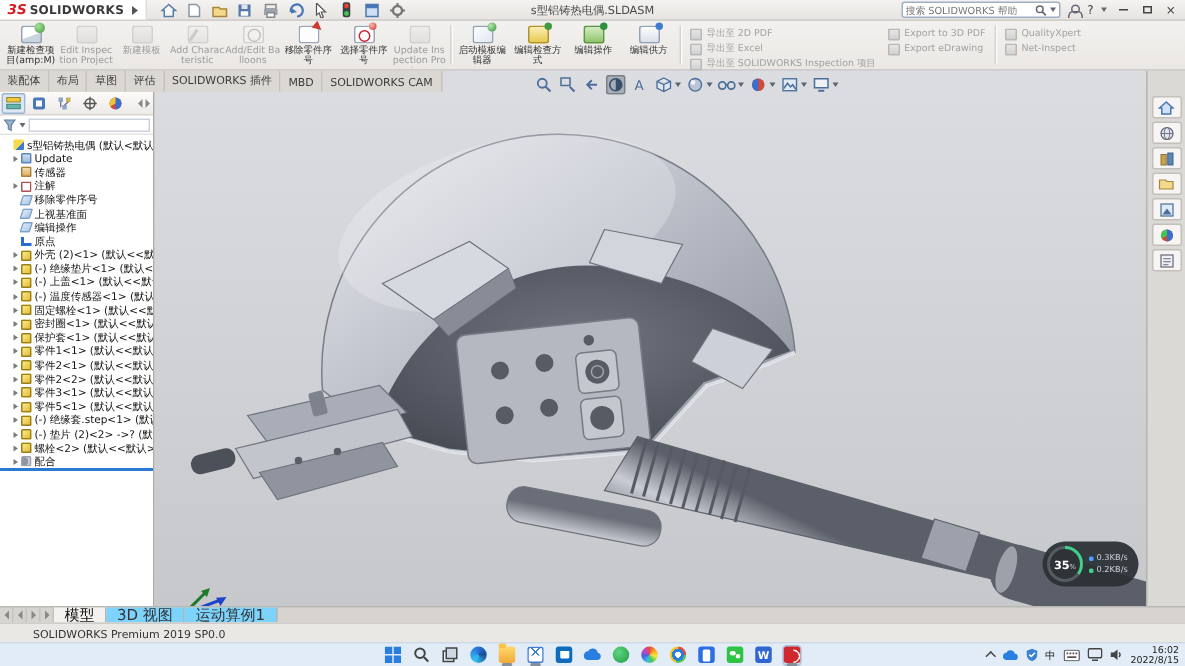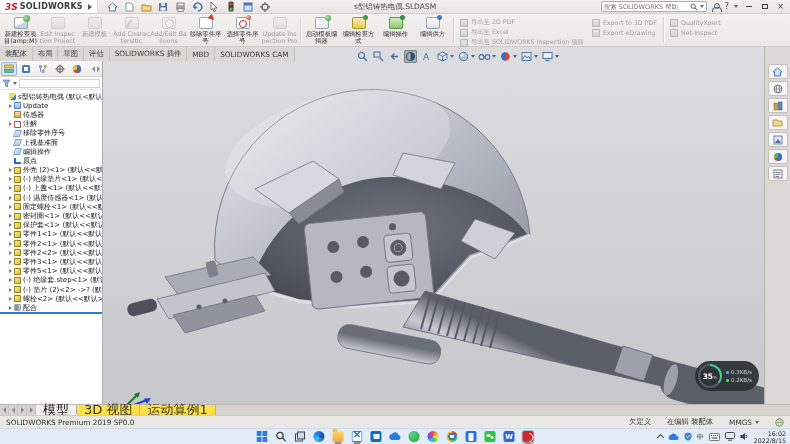--- a/index.html
+++ b/index.html
@@ -113,27 +113,27 @@
 .bullet{width:3px;height:3px;border-radius:1px}
 .bullet.up{background:#4aa3ff}
 .bullet.dn{background:#3fd08a}
 
 
 #taskpane{position:absolute;top:47px;right:0;width:26px;bottom:40px;background:#dbd9d6;border-left:1px solid #b6b3af;z-index:15}
 .tpcol{display:flex;flex-direction:column;align-items:center;gap:2px;margin-top:17px}
 .tpi{width:20px;height:15px;background:#f6f5f3;border:1px solid #c3c0bc;border-radius:2px;display:flex;align-items:center;justify-content:center}
 
 
-#modeltabs{position:absolute;left:0;right:0;bottom:29px;height:11px;background:#d7d4d0;border-top:1px solid #bab7b3;display:flex;align-items:stretch;font-size:13px;z-index:20}
+#modeltabs{position:absolute;left:0;right:0;bottom:29px;height:11px;background:#d7d4d0;border-top:1px solid #bab7b3;display:flex;align-items:stretch;font-size:10px;z-index:20}
 .mnav{width:9px;display:flex;align-items:center;justify-content:center;border-right:1px solid #c6c3bf}
-.mtab{padding:0 7px;display:flex;align-items:center;background:#fde047;border-right:1px solid #b7b4b0;color:#333}
+.mtab{padding:0 7px;display:flex;align-items:center;background:#7dd3fc;border-right:1px solid #b7b4b0;color:#333}
 .mtab.active{background:#f4f2f0;color:#111}
 
 
-#statusbar{position:absolute;left:0;right:0;bottom:16px;height:13px;background:#eae8e5;border-top:1px solid #d0cdc9;display:flex;align-items:center;font-size:7.3px;color:#333;padding:0 6px;z-index:20}
+#statusbar{position:absolute;left:0;right:0;bottom:16px;height:13px;background:#eae8e5;border-top:1px solid #d0cdc9;display:flex;align-items:center;font-size:7.3px;color:#333;padding:0 22px;z-index:20}
 .sright{margin-left:auto;display:flex;align-items:center;gap:16px}
 .units{display:flex;align-items:center;gap:3px}
 
 
 #taskbar{position:absolute;left:0;right:0;bottom:0;height:16px;background:#e1ecf7;border-top:1px solid #cdd9e5;z-index:30}
 .tcenter{position:absolute;left:50%;top:0;bottom:0;transform:translateX(-50%);display:flex;align-items:center;gap:6px}
 .tbw{position:relative;display:flex;align-items:center;justify-content:center;width:13px;height:14px;border-radius:3px}
 .tbw.activeapp{background:#c7d9ec;box-shadow:inset 0 0 0 1px #a9c2dc}
 .tbw.open::after{content:"";position:absolute;bottom:0px;left:3px;right:3px;height:2px;border-radius:1px;background:#85909b}
 .tbi{width:11px;height:11px;border-radius:2px;position:relative}
@@ -922,33 +922,20 @@
       </span>
 
       <span class="mtab">
         <span>运动算例1</span>
       </span>
     </span>
 </div>
 
 <div id="statusbar">
   <span>SOLIDWORKS Premium 2019 SP0.0</span>
-  <span class="sright">
-    <span>欠定义</span>
-    <span>在编辑 装配体</span>
-    <span class="units">
-        <span>MMGS</span>
-        <span class="mini-caret"></span>
-      </span>
-    <svg width="9" height="9">
-        <circle cx="4.5" cy="4.5" r="3.8" fill="#e8f0e2" stroke="#6a8a5a" stroke-width=".8"></circle>
-        <ellipse cx="4.5" cy="4.5" rx="1.6" ry="3.8" fill="none" stroke="#6a8a5a" stroke-width=".6"></ellipse>
-        <line x1="0.7" y1="4.5" x2="8.3" y2="4.5" stroke="#6a8a5a" stroke-width=".6"></line>
-      </svg>
-  </span>
 </div>
 
 <div id="taskbar">
   <div class="tcenter">
     <span class="tbw">
         <svg width="11" height="11">
           <rect x="0" y="0" width="5" height="5" fill="#2a7de1"></rect>
           <rect x="6" y="0" width="5" height="5" fill="#2a7de1"></rect>
           <rect x="0" y="6" width="5" height="5" fill="#2a7de1"></rect>
           <rect x="6" y="6" width="5" height="5" fill="#2a7de1"></rect>

